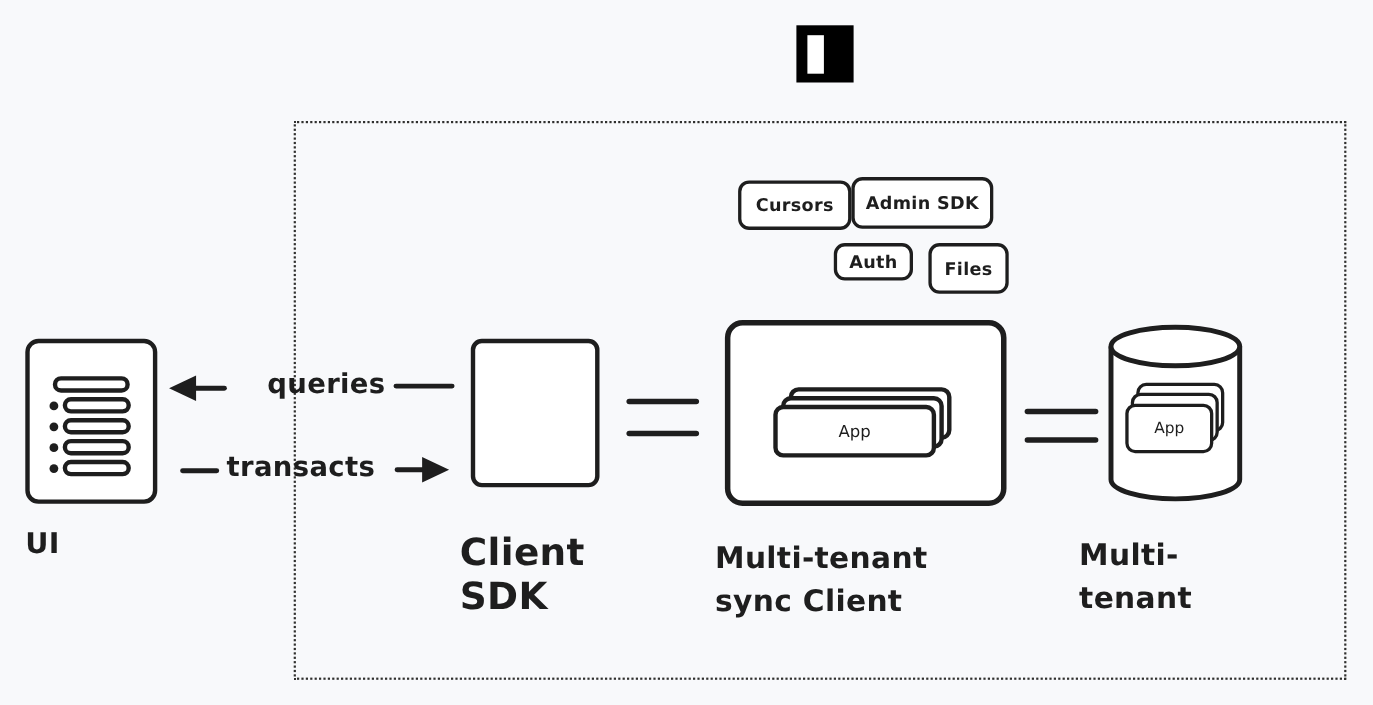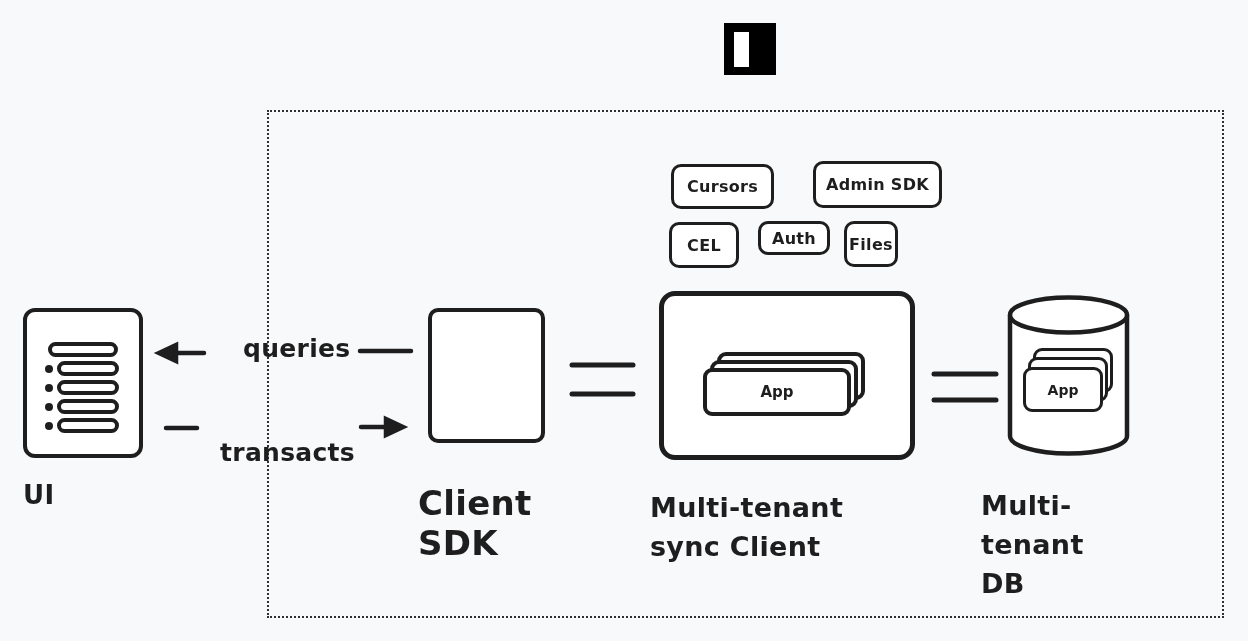--- a/index.html
+++ b/index.html
@@ -31,24 +31,24 @@
   
   .chip {
     position: absolute;
     background: #ffffff;
     border: 3px solid #1e1e1e;
     border-radius: 10px;
     display: flex; align-items: center; justify-content: center;
     font-size: 16px; font-weight: bold; letter-spacing: 0.3px;
   }
   .chip-cursors { left: 671px; top: 164px; width: 103px; height: 45px; }
-  .chip-admin   { left: 813px; top: 161px; width: 129px; height: 47px; }
+  .chip-admin   { left: 774px; top: 161px; width: 129px; height: 47px; }
   .chip-cel     { left: 669px; top: 222px; width: 70px;  height: 46px; }
   .chip-auth    { left: 758px; top: 221px; width: 72px;  height: 34px; }
-  .chip-files   { left: 844px; top: 221px; width: 54px;  height: 46px; }
+  .chip-files   { left: 844px; top: 221px; width: 73px;  height: 46px; }
   
   .ui-box {
     position: absolute; left: 23px; top: 308px;
     width: 120px; height: 150px;
     background: #ffffff; border: 4px solid #1e1e1e; border-radius: 12px;
   }
   .list-bar {
     position: absolute;
     height: 15px; background: #ffffff;
     border: 4px solid #1e1e1e; border-radius: 8px;
@@ -72,42 +72,42 @@
   .server-box {
     position: absolute; left: 659px; top: 291px;
     width: 256px; height: 169px;
     background: #ffffff; border: 5px solid #1e1e1e; border-radius: 16px;
   }
   
   .app-card {
     position: absolute;
     background: #ffffff; border: 4px solid #1e1e1e; border-radius: 9px;
     display: flex; align-items: center; justify-content: center;
-    font-size: 15px; font-weight: bold;
+    font-size: 15px; font-weight: normal;
   }
   .srv-card-back  { left: 717px; top: 352px; width: 148px; height: 48px; }
   .srv-card-mid   { left: 710px; top: 360px; width: 148px; height: 48px; }
   .srv-card-front { left: 703px; top: 368px; width: 148px; height: 48px; }
   .db-card-back  { left: 1033px; top: 348px; width: 80px; height: 45px; border-width: 3px; }
   .db-card-mid   { left: 1028px; top: 357px; width: 80px; height: 45px; border-width: 3px; }
   .db-card-front { left: 1023px; top: 367px; width: 80px; height: 45px; border-width: 3px; font-size: 14px; }
   
   .label {
     position: absolute; text-align: left;
     font-weight: bold; letter-spacing: 0.3px;
   }
   .ui-label        { left: 23px;  top: 480px; width: 120px; font-size: 26px; }
   .client-label    { left: 418px; top: 483px; width: 140px; font-size: 34px; }
   .server-label    { left: 650px; top: 488px; width: 256px; font-size: 27px; line-height: 39px; }
   .db-label        { left: 981px; top: 486px; width: 178px; font-size: 27px; line-height: 39px; }
   .flow-label {
     position: absolute; font-size: 25px; font-weight: bold; letter-spacing: 0.3px;
   }
   .queries-label   { left: 219px; top: 334px; margin-left: 24px; }
-  .transacts-label { left: 220px; top: 410px; margin-top: 28px; }
+  .transacts-label { left: 206px; top: 410px; }
   
   .overlay {
     position: absolute; left: 0; top: 0;
     width: 1248px; height: 641px;
     pointer-events: none;
   }
 </style>
 </head>
 <body>
 
@@ -117,23 +117,20 @@
     <div class="logo-bar"></div>
   </div>
 
   <div class="dotted-frame"></div>
 
   <div class="chip chip-cursors">
     <span>Cursors</span>
   </div>
   <div class="chip chip-admin">
     <span>Admin SDK</span>
-  </div>
-  <div class="chip chip-cel">
-    <span>CEL</span>
   </div>
   <div class="chip chip-auth">
     <span>Auth</span>
   </div>
   <div class="chip chip-files">
     <span>Files</span>
   </div>
 
   <div class="ui-box">
     <div class="list-bar bar-0"></div>
@@ -190,16 +187,15 @@
     <div>sync Client</div>
   </div>
 
   <div class="app-card db-card-back"></div>
   <div class="app-card db-card-mid"></div>
   <div class="app-card db-card-front">
     <span>App</span>
   </div>
   <div class="label db-label">
     <div>Multi-tenant</div>
-    <div>DB</div>
   </div>
 
 </div>
 
 </body></html>

